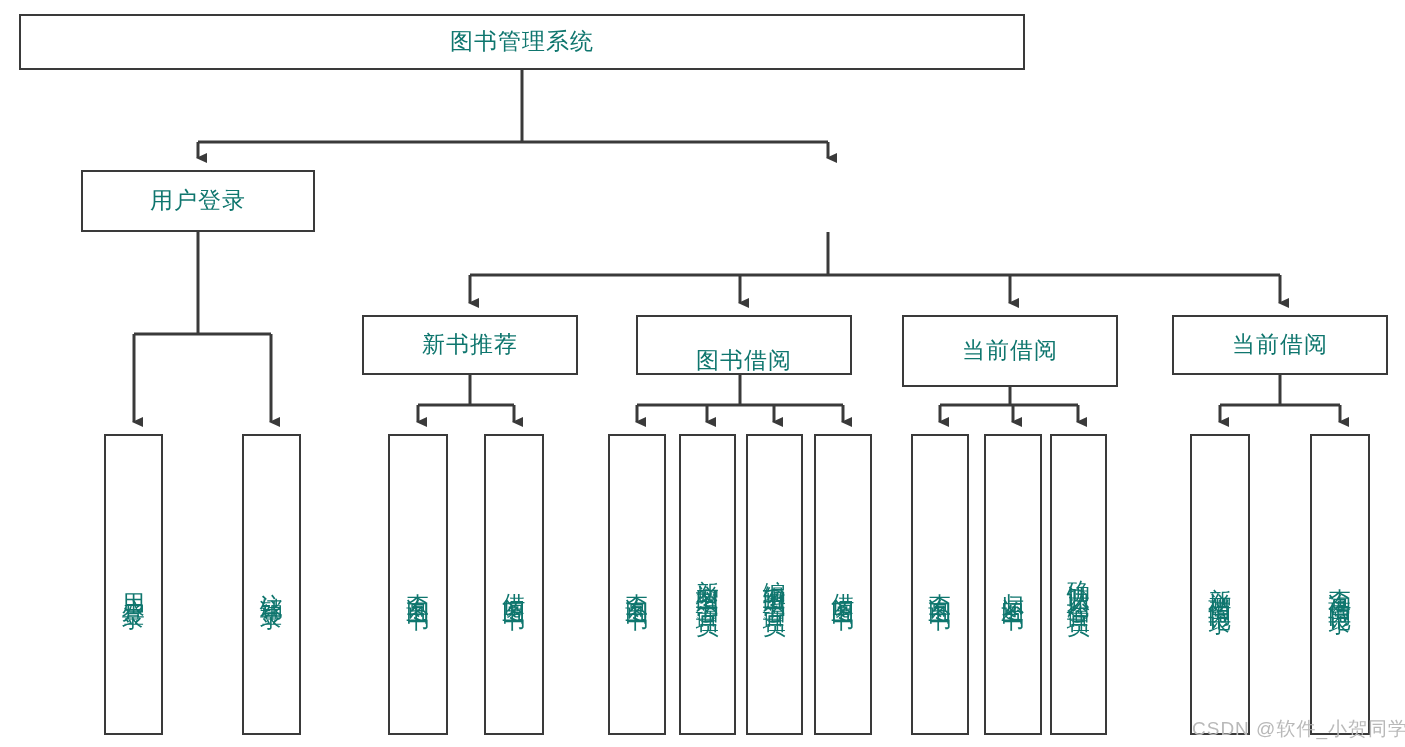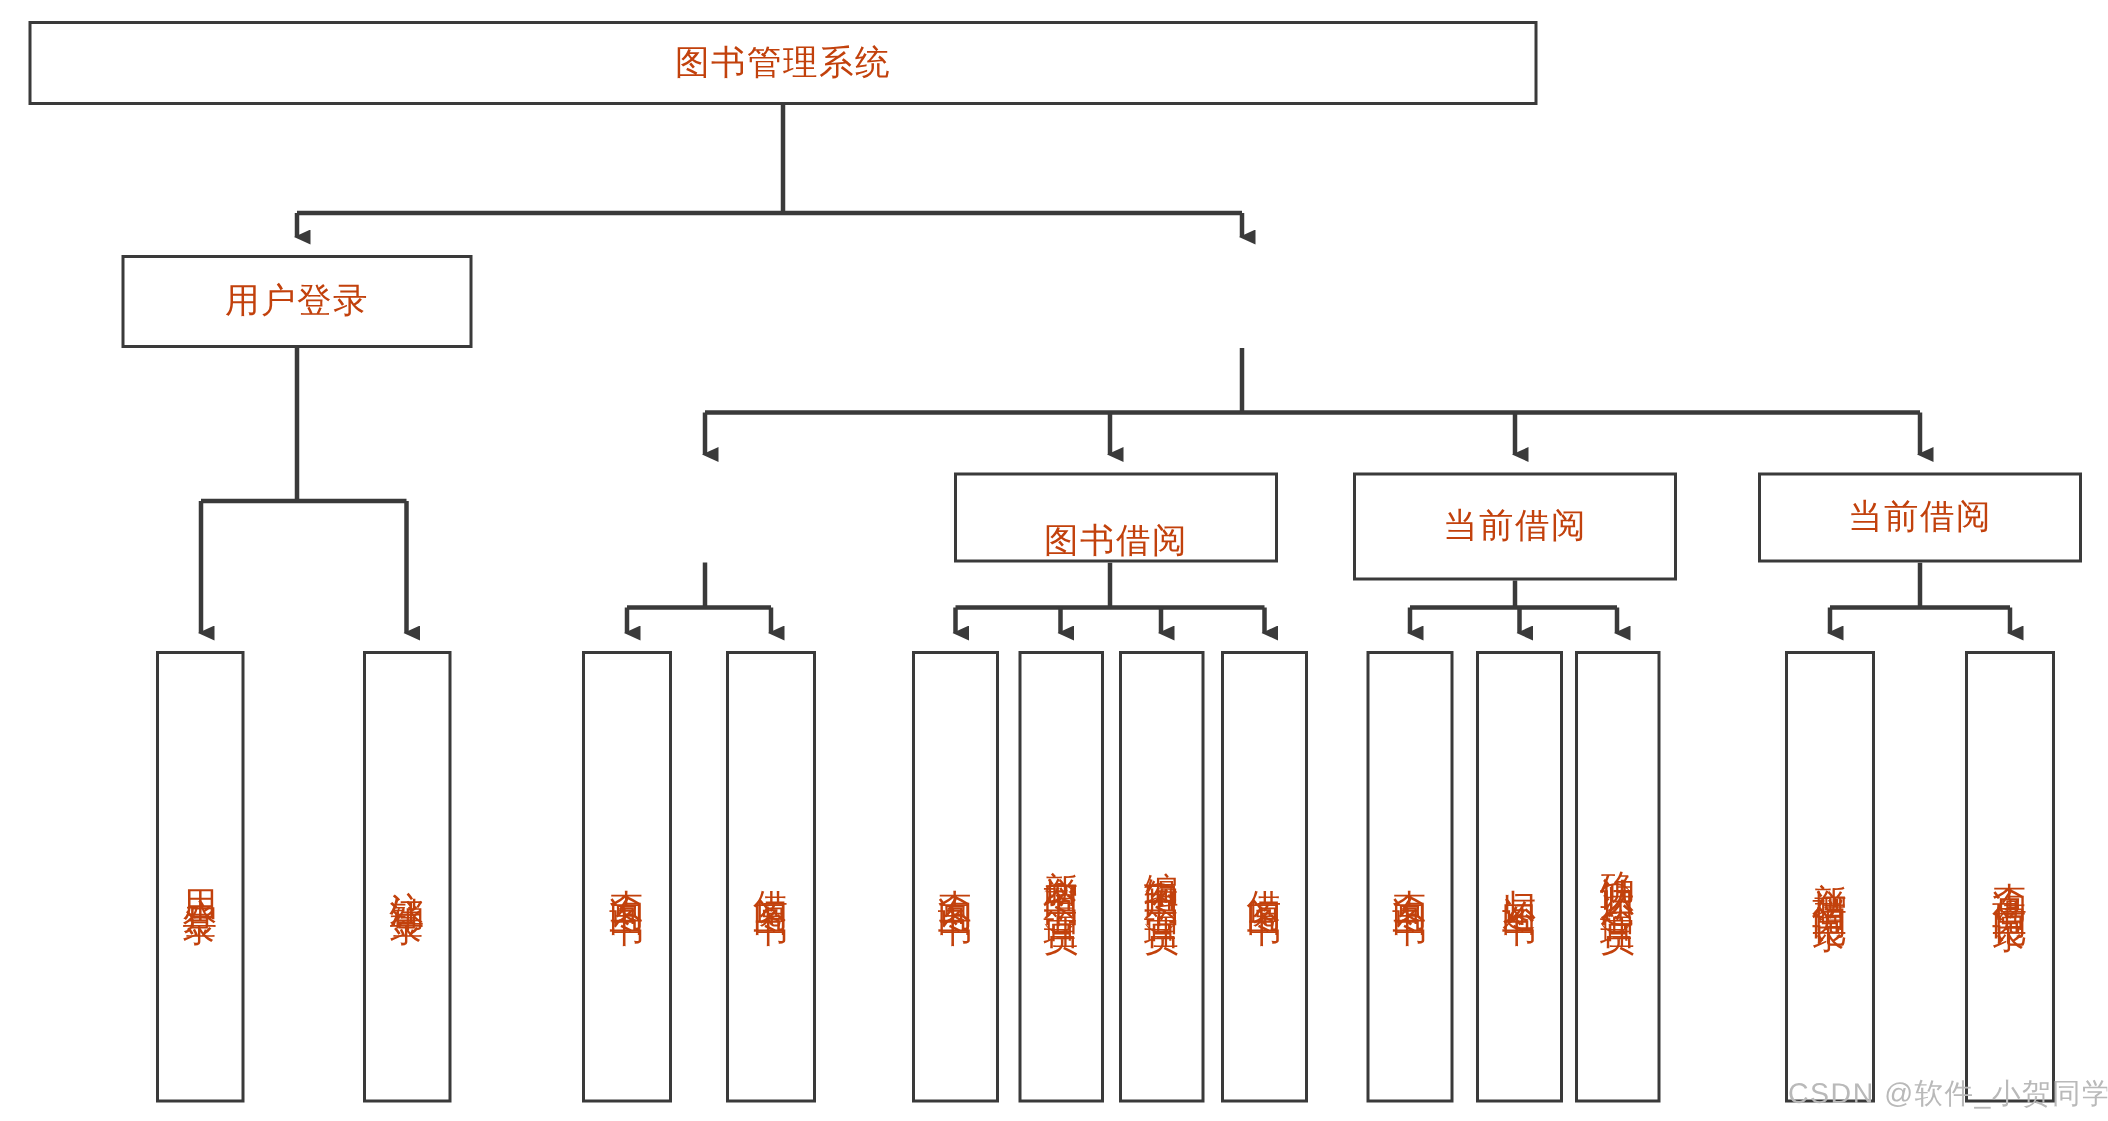--- a/index.html
+++ b/index.html
@@ -22,21 +22,21 @@
     left: 0;
     top: 0;
     width: 1405px;
     height: 747px;
   }
   .node {
     position: absolute;
     box-sizing: border-box;
     border: 2px solid #3a3a3a;
     background: #ffffff;
-    color: #c2410c;
+    color: #0f766e;
     display: flex;
     align-items: center;
     justify-content: center;
     overflow: hidden;
   }
   .node.h {
     font-size: 23px;
     letter-spacing: 1px;
     line-height: 1.1;
   }
@@ -119,20 +119,23 @@
   </svg>
 
   <div class="node h" style="left:19px; top:14px; width:1006px; height:56px;">
     <span>图书管理系统</span>
   </div>
 
   <div class="node h" style="left:81px; top:170px; width:234px; height:62px;">
     <span>用户登录</span>
   </div>
 
+  <div class="node h" style="left:362px; top:315px; width:216px; height:60px;">
+    <span>新书推荐</span>
+  </div>
   <div class="node h" style="left:636px; top:315px; width:216px; height:60px;align-items:flex-end;">
     <span>图书借阅</span>
   </div>
   <div class="node h" style="left:902px; top:315px; width:216px; height:72px;">
     <span>当前借阅</span>
   </div>
   <div class="node h" style="left:1172px; top:315px; width:216px; height:60px;">
     <span>当前借阅</span>
   </div>
 

